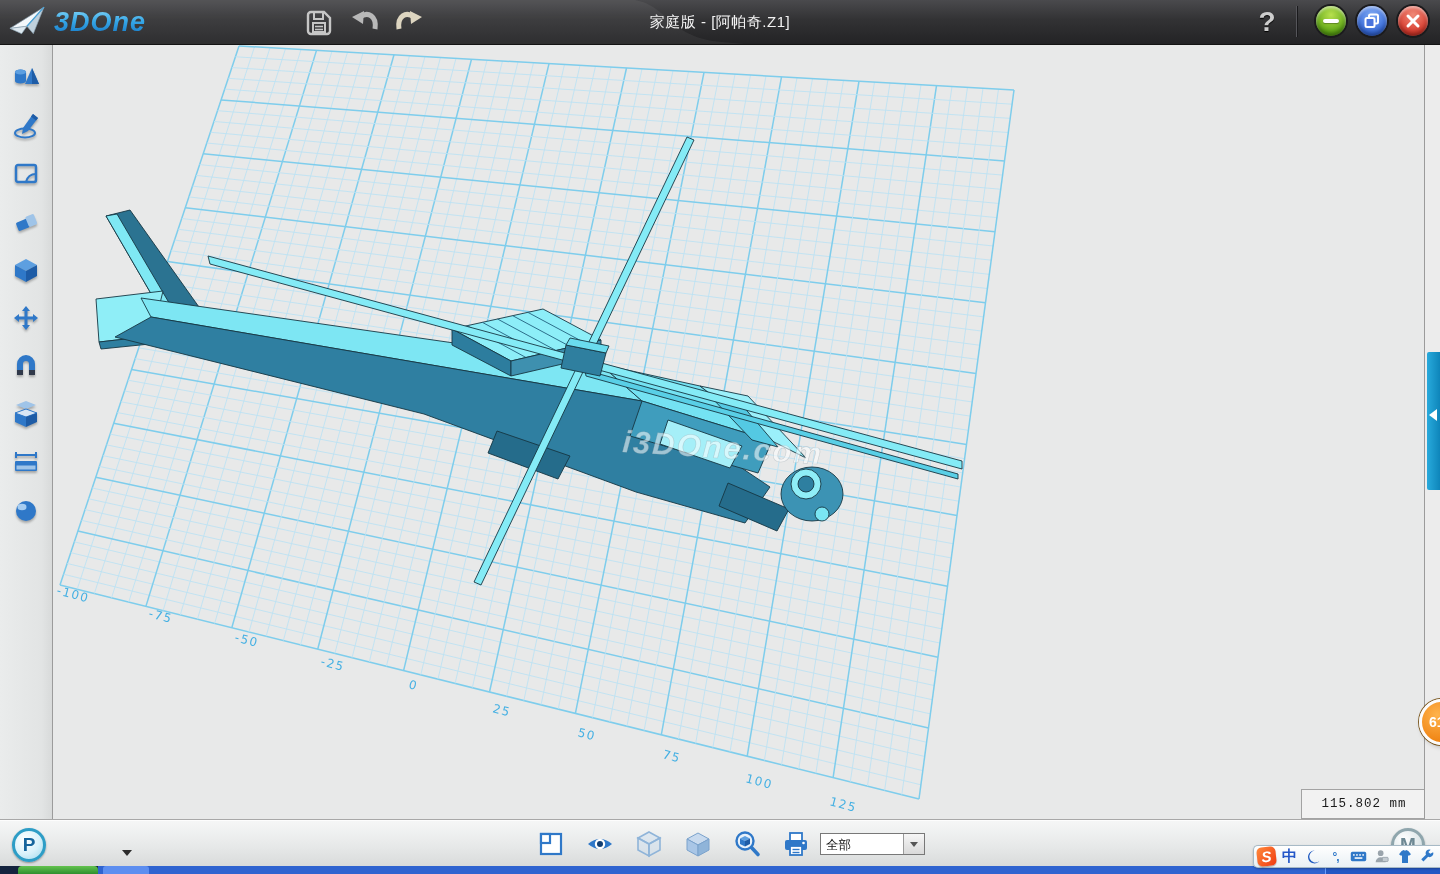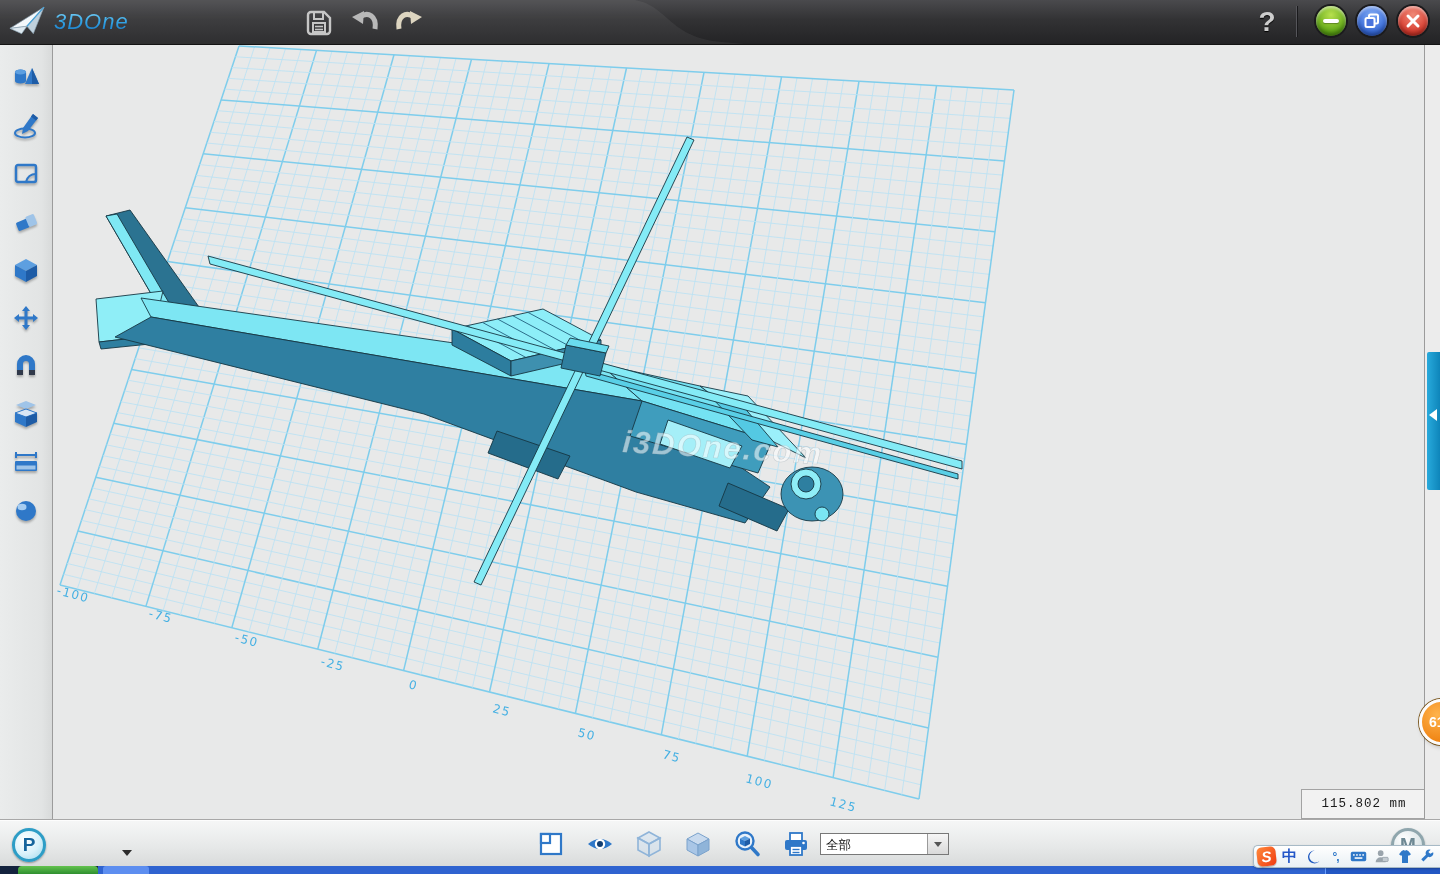--- a/index.html
+++ b/index.html
@@ -10,21 +10,21 @@
   }
   
   #titlebar{
     position:absolute;left:0;top:0;width:1440px;height:44px;z-index:30;
     background:linear-gradient(180deg,#4a4a4d 0%,#323234 45%,#232325 100%);
     border-bottom:1px solid #141414;
   }
   #titlebar .curve{position:absolute;left:0;top:0;}
   .logo{position:absolute;left:8px;top:5px;display:flex;align-items:center;gap:6px;}
   .logo-text{
-    font-size:22px;font-weight:normal;font-style:italic;letter-spacing:1px;
+    font-size:27px;font-weight:bold;font-style:italic;letter-spacing:1px;
     background:linear-gradient(180deg,#8edbf8 0%,#37a8e8 45%,#0e6fc0 100%);
     -webkit-background-clip:text;background-clip:text;color:transparent;
   }
   .tb-icon{position:absolute;top:7px;width:32px;height:32px;}
   #save-btn{left:303px;} #undo-btn{left:350px;} #redo-btn{left:392px;}
   #win-title{
     position:absolute;left:400px;right:400px;top:13px;text-align:center;
     color:#f2f2f2;font-size:15px;letter-spacing:.5px;white-space:nowrap;
   }
   #help-btn{position:absolute;left:1252px;top:2px;width:30px;height:38px;
@@ -79,21 +79,21 @@
     display:flex;align-items:center;justify-content:center;letter-spacing:1px;
   }
   
   #bottombar{
     position:absolute;left:0;top:819px;width:1440px;height:47px;z-index:22;
     background:linear-gradient(180deg,#f6f7f7 0%,#e7e9e9 55%,#d8dada 100%);
     border-top:1px solid #a8a8a8;box-shadow:inset 0 1px 0 #fdfdfd;
   }
   .bb-icon{position:absolute;top:9px;width:30px;height:30px;cursor:pointer;}
   #filter-select{
-    position:absolute;left:820px;top:13px;width:129px;height:22px;display:flex;
+    position:absolute;left:820px;top:13px;width:105px;height:22px;display:flex;
     border:1px solid #787878;background:#fff;box-sizing:border-box;cursor:pointer;
   }
   #filter-select .val{flex:1;font-size:12.5px;color:#111;padding:3px 0 0 5px;}
   #filter-select .arrow-btn{
     width:20px;border-left:1px solid #9a9a9a;
     background:linear-gradient(180deg,#f6f6f6,#d9d9d9);
     display:flex;align-items:center;justify-content:center;
   }
   #filter-select .arrow-btn i{width:0;height:0;border-left:4px solid transparent;border-right:4px solid transparent;border-top:5px solid #555;}
   .corner-badge{
@@ -334,20 +334,21 @@
     <path d="M10,10 C18,4 27,9 25,22" fill="none" stroke="#b8b8b8" stroke-width="5"></path>
     <polygon points="2,10 14,4 13,17" fill="#b8b8b8"></polygon>
   </svg>
   <svg id="redo-btn" class="tb-icon" viewBox="0 0 32 32">
     <g transform="scale(-1,1) translate(-32,0)">
       <path d="M10,10 C18,4 27,9 25,22" fill="none" stroke="#ddd5c0" stroke-width="5"></path>
       <polygon points="2,10 14,4 13,17" fill="#ddd5c0"></polygon>
     </g>
   </svg>
 
+  <div id="win-title">家庭版 - [阿帕奇.Z1]</div>
 
   <div id="help-btn">?</div>
   <div id="tb-divider"></div>
 
   <div id="btn-min" class="winbtn">
       <div class="bar"></div>
     </div>
   <div id="btn-restore" class="winbtn">
     <svg width="16" height="16" viewBox="0 0 16 16">
       <rect x="5" y="1.5" width="9" height="9" rx="1.5" fill="none" stroke="#fff" stroke-width="2"></rect>

